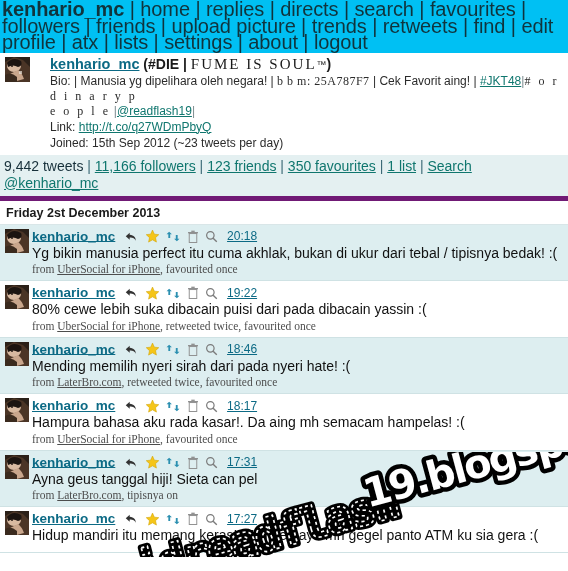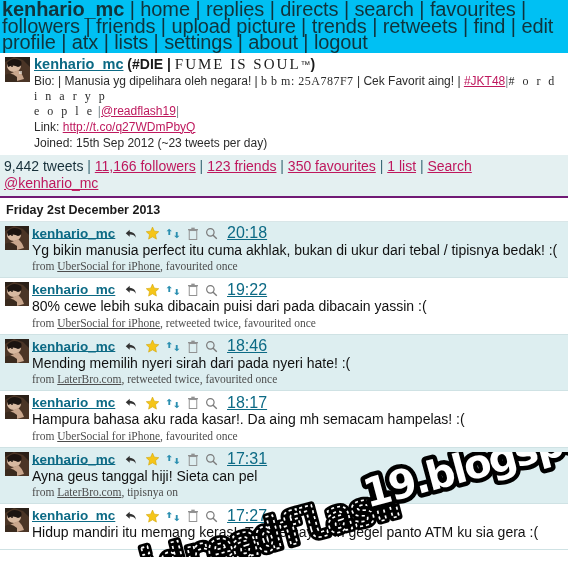--- a/index.html
+++ b/index.html
@@ -8,21 +8,21 @@
   }
   body {
     width: 568px; height: 571px;
     overflow: hidden;
     font-family: "Liberation Sans", sans-serif;
     font-size: 13px;
     color: #1a1a1a;
     position: relative;
   }
   a, .lnk {
-    color: #be185d;
+    color: #0f766e;
     text-decoration: underline;
     cursor: pointer;
   }
 
   
   #topnav {
     background: #00c0f3;
     color: #163a44;
     padding: 1px 2px 2px 2px;
     font-size: 20px;
@@ -36,21 +36,21 @@
   #topnav .navlink {
     color: #10343d;
     text-decoration: none;
     cursor: pointer;
   }
   #topnav .sep { color: #10343d; }
 
   
   #profile {
     background: #ffffff;
-    padding: 3px 4px 3px 4px;
+    padding: 3px 4px 3px 20px;
     position: relative;
     min-height: 96px;
   }
   #profile .avatar {
     position: absolute;
     left: 5px; top: 4px;
     width: 25px; height: 25px;
     overflow: hidden;
   }
   .avatar-art {
@@ -99,21 +99,21 @@
   }
   .pbar { color: #7c8b8f; }
 
   
   #stats {
     background: #e4f0f1;
     padding: 3px 4px 4px 4px;
     font-size: 14px;
     line-height: 17px;
     color: #17303a;
-    border-bottom: 2px solid #701a75;
+    border-bottom: 5px solid #701a75;
   }
   #stats .sep { color: #3c6a77; }
 
   
   #dateheader {
     background: #ffffff;
     padding: 5px 4px 4px 6px;
     font-weight: bold;
     font-size: 12.5px;
     color: #1a1a1a;
@@ -151,21 +151,21 @@
   }
   .icons {
     display: inline-block;
     vertical-align: middle;
     margin-left: 5px;
   }
   .icons svg { vertical-align: middle; margin-right: 3px; }
   .ttime {
     color: #0c6a85;
     text-decoration: underline;
-    font-size: 16px;
+    font-size: 12px;
     vertical-align: middle;
     margin-left: 2px;
   }
   .ttext {
     font-size: 14px;
     line-height: 16.5px;
     color: #111111;
     margin-top: 0px;
   }
   .tfrom {

